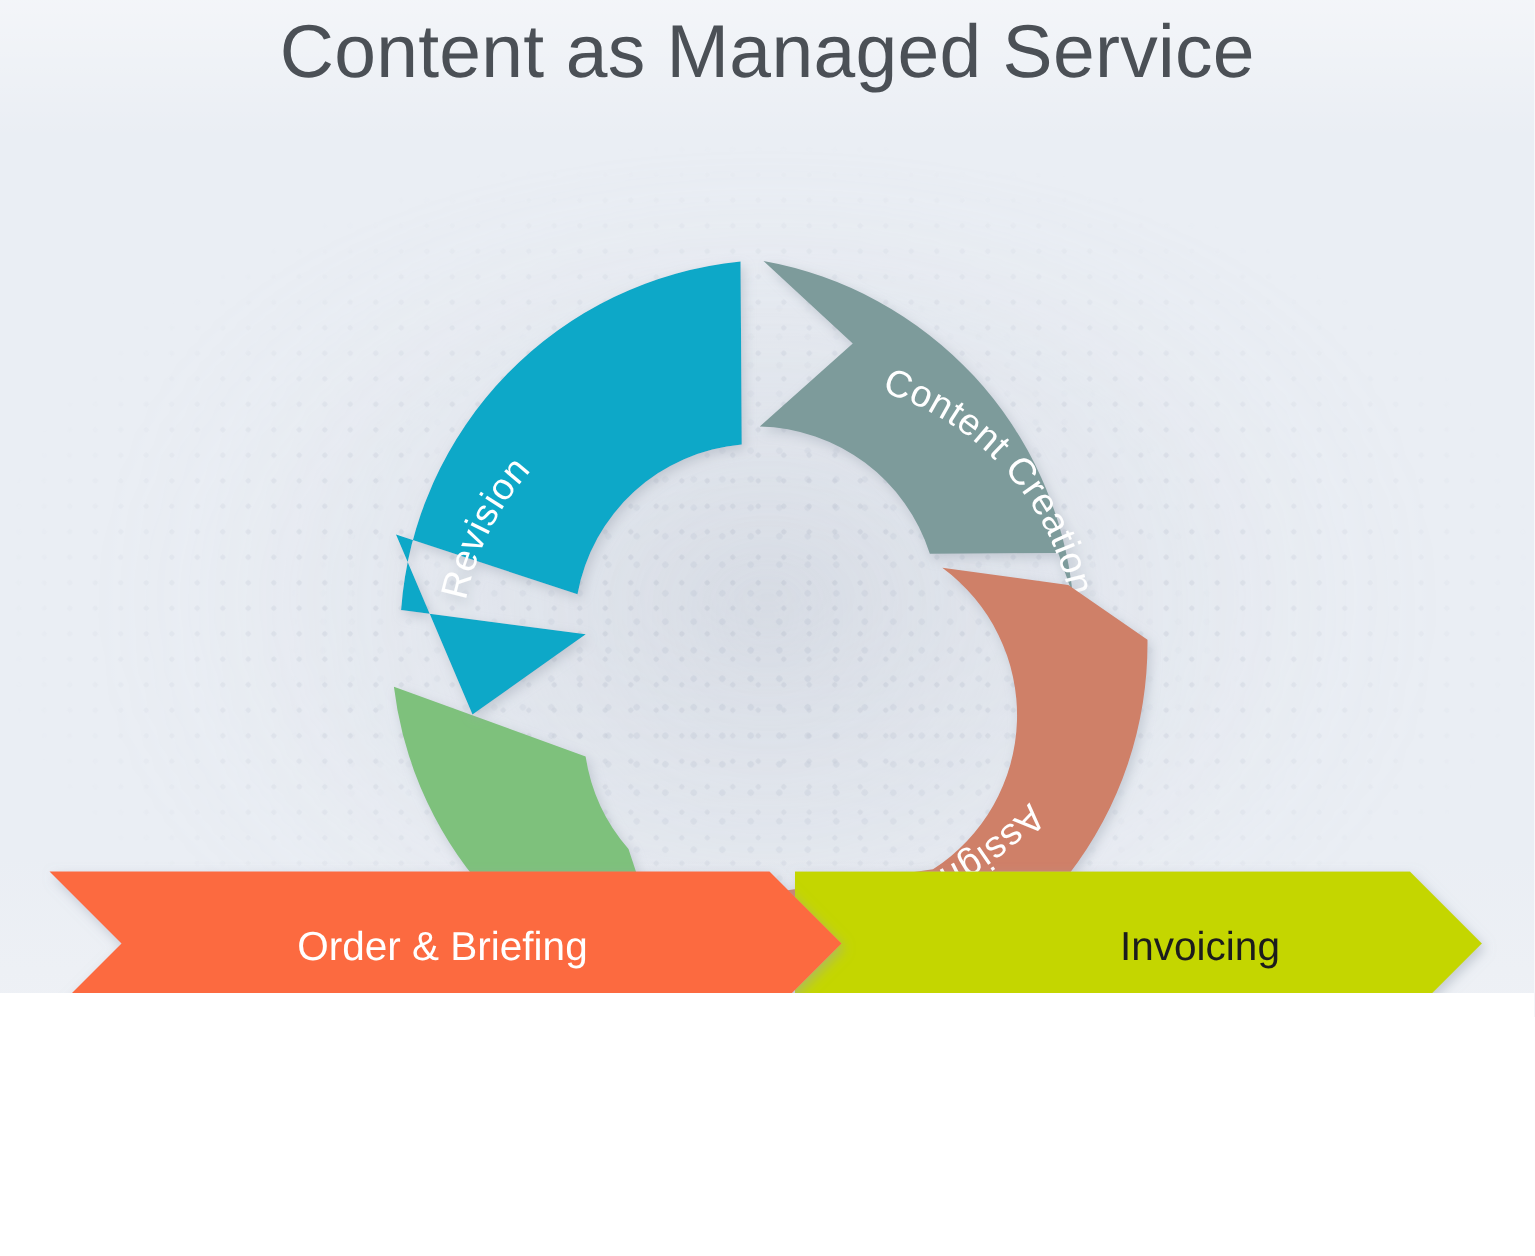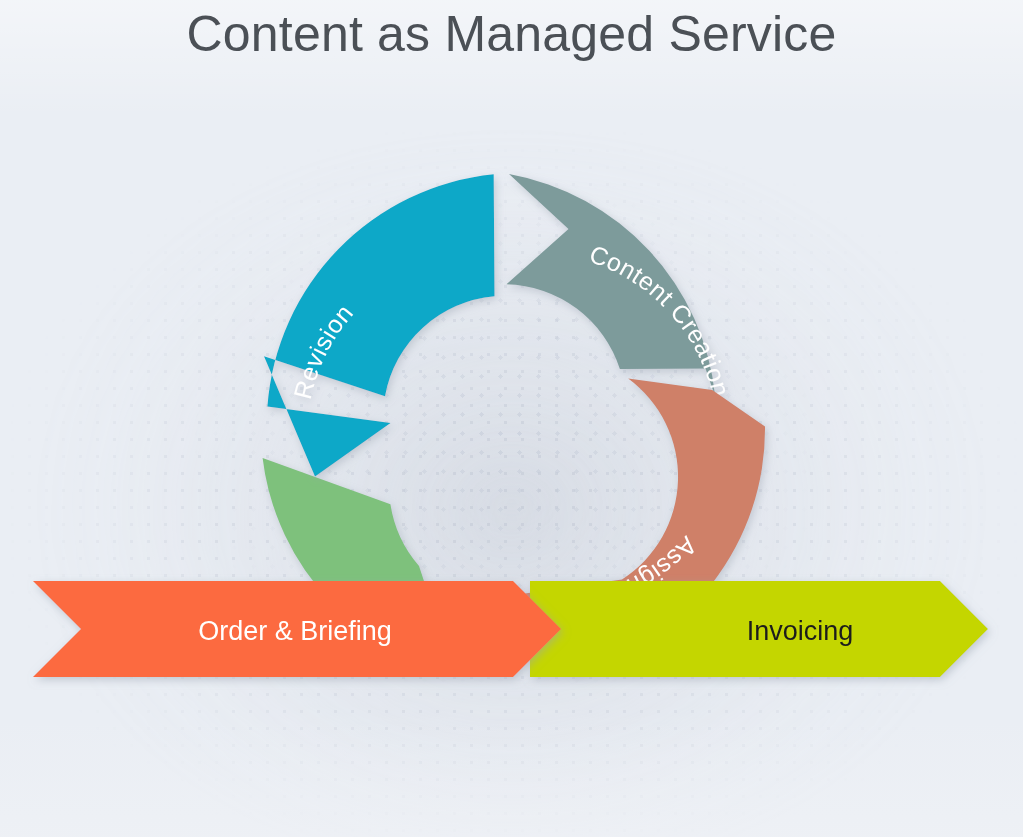--- a/index.html
+++ b/index.html
@@ -4,21 +4,21 @@
 <title>Content as Managed Service</title>
 <style>
   html, body {
     margin: 0;
     padding: 0;
     background: #ffffff;
   }
   #slide {
     position: relative;
     width: 1023px;
-    height: 837px;
+    height: 662px;
     overflow: hidden;
     background: #eaeef4;
     font-family: "Liberation Sans", sans-serif;
   }
   
   #slide .texture {
     position: absolute;
     inset: 0;
     background-image:
       radial-gradient(circle at 50% 62%, rgba(190,196,208,0.55) 0%, rgba(190,196,208,0.22) 42%, rgba(190,196,208,0.0) 72%),

